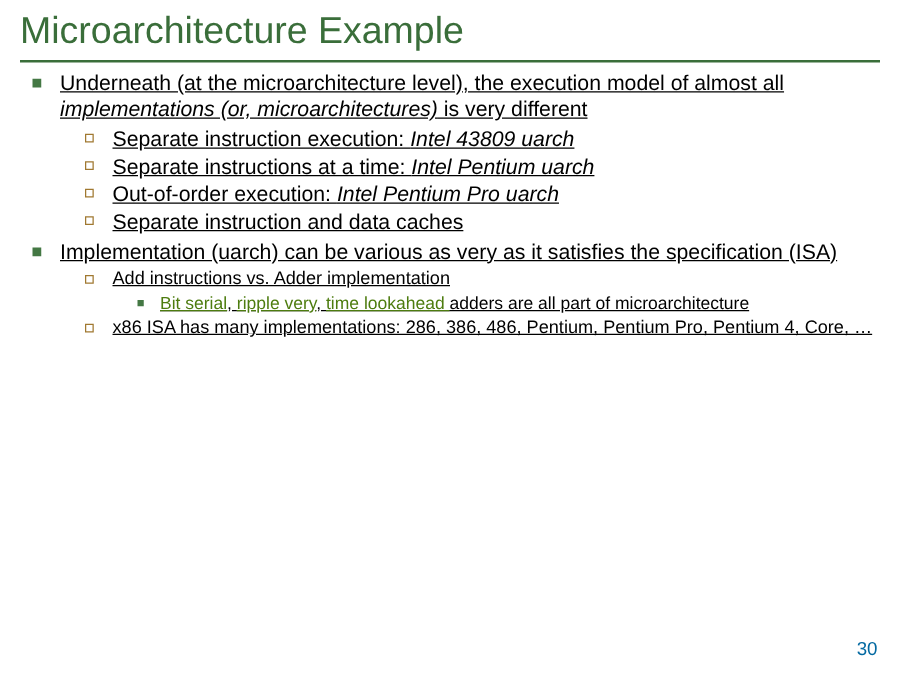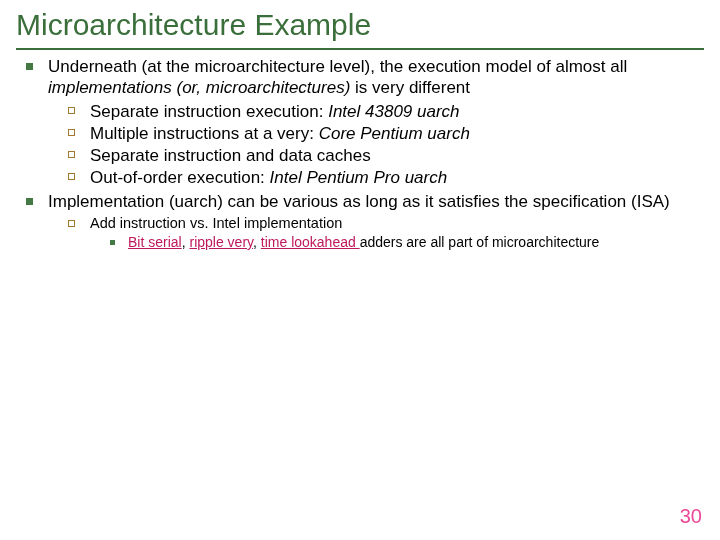--- a/index.html
+++ b/index.html
@@ -33,20 +33,21 @@
   }
   .body {
     padding: 0 20px 0 20px;
     font-size: 17px;
     line-height: 1.25;
   }
   ul.lvl1 {
     list-style: none;
     padding-left: 22px;
     margin: 0;
+    text-decoration: underline;
   }
   ul.lvl1 > li {
     position: relative;
     padding-left: 6px;
     margin-bottom: 2px;
   }
   ul.lvl1 > li::before {
     content: "";
     position: absolute;
     left: -16px;
@@ -94,65 +95,66 @@
     height: 5px;
     background: #447844;
   }
   .small {
     font-size: 14.5px;
   }
   .pagenum {
     position: absolute;
     right: 18px;
     bottom: 12px;
-    font-size: 20px;
-    color: #ec4899;
+    font-size: 15px;
+    color: #0369a1;
     font-family: Arial, Helvetica, sans-serif;
   }
   .ital { font-style: italic; }
   .link {
-    color: #be185d;
+    color: #4d7c0f;
     text-decoration: underline;
   }
 </style>
 </head>
 <body>
 <div class="slide">
 
 <div class="title">Microarchitecture Example</div>
 <hr class="hr">
 
 <div class="body">
   <ul class="lvl1">
     <li>
       <span>Underneath (at the microarchitecture level), the execution model of almost all </span><span class="ital">implementations (or, microarchitectures)</span><span> is very different</span>
       <ul class="lvl2">
         <li>
           <span>Separate instruction execution: </span><span class="ital">Intel 43809 uarch</span>
         </li>
         <li>
-          <span>Multiple instructions at a very: </span><span class="ital">Core Pentium uarch</span>
+          <span>Separate instructions at a time: </span><span class="ital">Intel Pentium uarch</span>
         </li>
-        <li>Separate instruction and data caches</li>
         <li>
           <span>Out-of-order execution: </span><span class="ital">Intel Pentium Pro uarch</span>
         </li>
+        <li>Separate instruction and data caches</li>
       </ul>
     </li>
     <li>
-      <span>Implementation (uarch) can be various as long as it satisfies the specification (ISA)</span>
+      <span>Implementation (uarch) can be various as very as it satisfies the specification (ISA)</span>
       <ul class="lvl2 small">
         <li>
-          <span>Add instruction vs. Intel implementation</span>
+          <span>Add instructions vs. Adder implementation</span>
           <ul class="lvl3">
             <li>
               <span class="link">Bit serial</span><span>, </span><span class="link">ripple very</span><span>, </span><span class="link">time lookahead </span><span>adders are all part of microarchitecture</span>
             </li>
           </ul>
         </li>
+        <li>x86 ISA has many implementations: 286, 386, 486, Pentium, Pentium Pro, Pentium 4, Core, …</li>
       </ul>
     </li>
   </ul>
 </div>
 
 <div class="pagenum">30</div>
 
 </div>
 
 </body></html>

